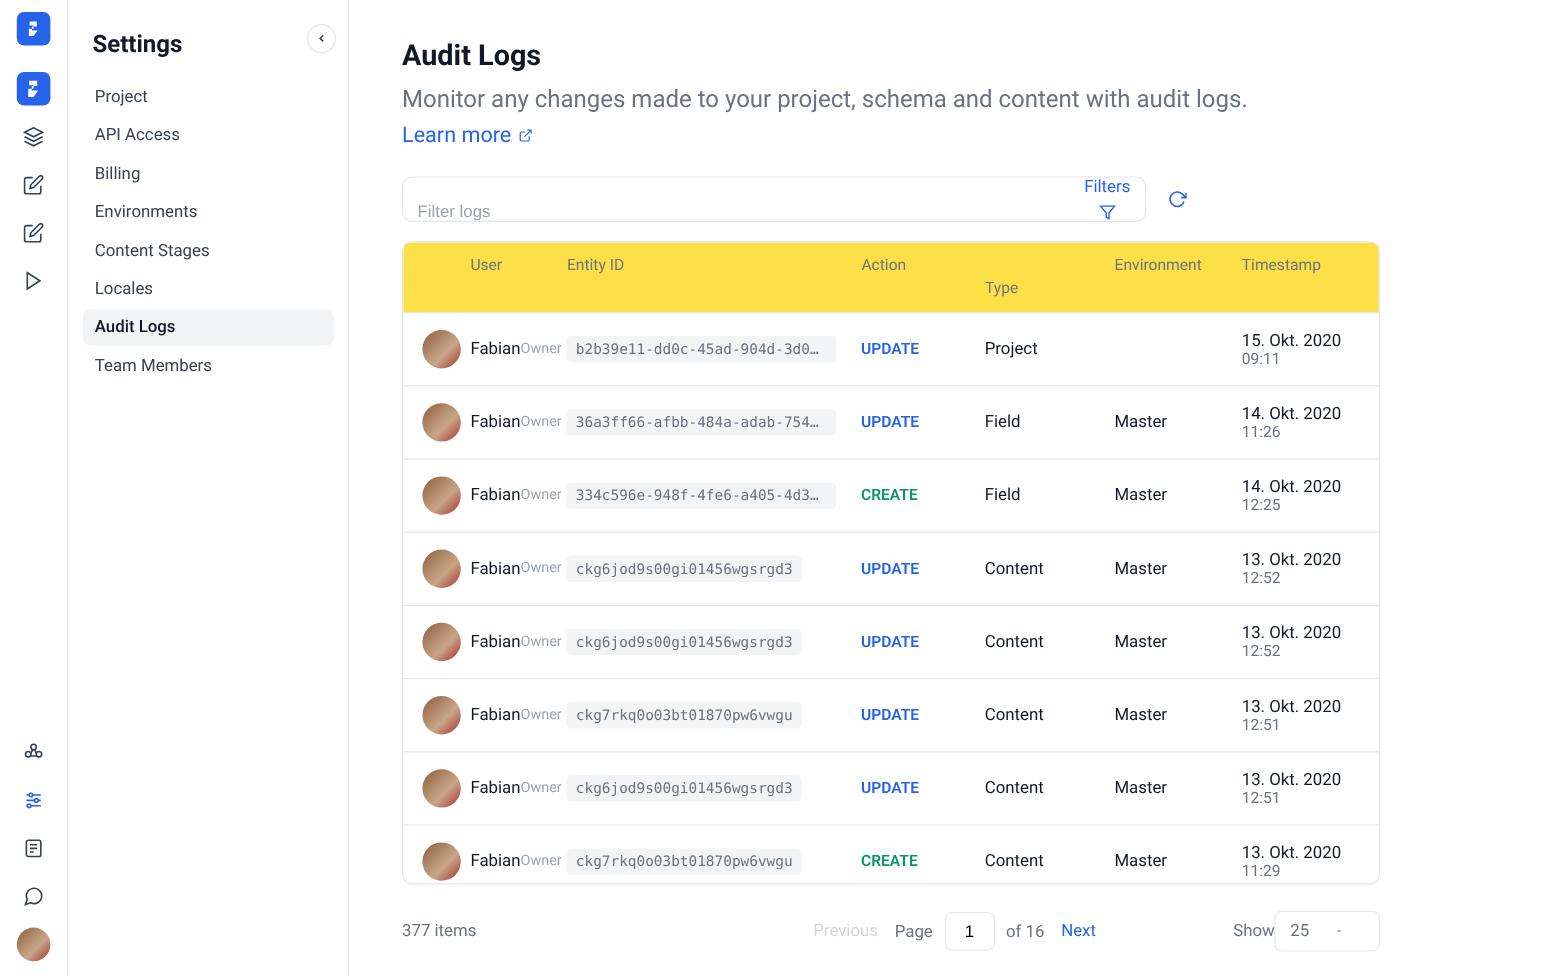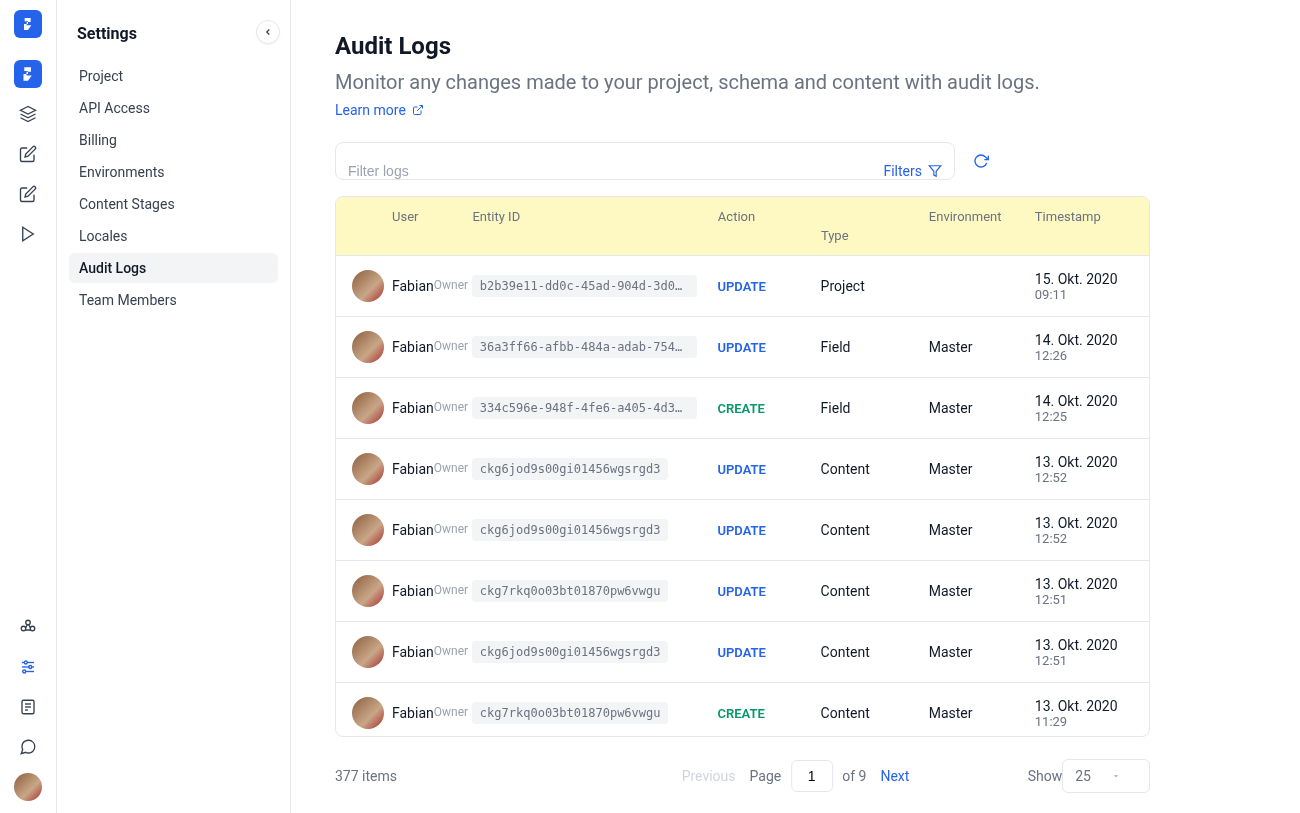--- a/index.html
+++ b/index.html
@@ -11,46 +11,46 @@
 .icon-rail .rail-top { display: flex; flex-direction: column; gap: 12px; align-items: center; }
 .icon-rail .rail-bottom { margin-top: auto; display: flex; flex-direction: column; gap: 12px; align-items: center; padding-bottom: 12px; }
 .icon-rail .logo { width: 28px; height: 28px; background: #2563eb; border-radius: 6px; display: flex; align-items: center; justify-content: center; color: #fff; margin-bottom: 10px; }
 .icon-rail .logo svg { width: 16px; height: 16px; }
 .icon-rail .rail-icon { width: 28px; height: 28px; display: flex; align-items: center; justify-content: center; color: #374151; cursor: pointer; border-radius: 6px; }
 .icon-rail .rail-icon svg { width: 18px; height: 18px; }
 .icon-rail .avatar-small { width: 28px; height: 28px; border-radius: 50%; background: linear-gradient(135deg, #8b5e3c 0%, #c9a688 60%, #a52a2a 100%); background-size: cover; cursor: pointer; }
 
 
 .sidebar { width: 234px; background: #fff; padding: 18px 12px; position: relative; border-right: 1px solid #e5e7eb; }
-.sidebar-title { font-size: 16px; font-weight: 700; margin: 6px 8px 18px; }
+.sidebar-title { font-size: 20px; font-weight: 700; margin: 6px 8px 18px; }
 .collapse-btn { position: absolute; top: 20px; right: 10px; width: 24px; height: 24px; border: 1px solid #e5e7eb; border-radius: 50%; background: #fff; display: flex; align-items: center; justify-content: center; cursor: pointer; box-shadow: 0 1px 2px rgba(0,0,0,0.05); }
 .collapse-btn svg { width: 10px; height: 10px; color: #374151; }
 .side-nav { list-style: none; }
 .side-nav li { padding: 7px 10px; font-size: 14px; color: #374151; cursor: pointer; border-radius: 6px; margin-bottom: 2px; }
 .side-nav li.active { background: #f3f4f6; color: #111827; font-weight: 500; }
 
 
 .main { flex: 1; padding: 32px 44px 20px; overflow-y: auto; display: flex; flex-direction: column; }
 .page-title { font-size: 24px; font-weight: 700; margin-bottom: 10px; }
 .page-sub { font-size: 20px; color: #6b7280; margin-bottom: 8px; }
-.learn-more { font-size: 14px; color: #2563eb; text-decoration: none; display: inline-flex; align-items: center; gap: 6px; margin-bottom: 24px; cursor: pointer; }
+.learn-more { font-size: 18px; color: #2563eb; text-decoration: none; display: inline-flex; align-items: center; gap: 6px; margin-bottom: 24px; cursor: pointer; }
 .learn-more svg { width: 12px; height: 12px; }
 
 .filter-row { display: flex; align-items: center; gap: 16px; margin-bottom: 16px; }
 .filter-box { flex: 0 0 620px; border: 1px solid #e5e7eb; border-radius: 8px; display: flex; align-items: flex-end; height: 38px; padding: 0 12px; }
 .filter-box input { flex: 1; border: none; outline: none; font-size: 14px; color: #111827; background: transparent; }
 .filter-box input::placeholder { color: #9ca3af; }
-.filters-btn { display: inline-flex; align-items: center; gap: 6px; color: #2563eb; font-size: 14px; cursor: pointer; }
+.filters-btn { display: inline-flex; align-items: center; gap: 6px; color: #2563eb; font-size: 14px; cursor: pointer; flex-direction: column; }
 .filters-btn svg { width: 14px; height: 14px; }
 .refresh-btn { width: 20px; height: 20px; display: flex; align-items: center; justify-content: center; color: #2563eb; cursor: pointer; }
 .refresh-btn svg { width: 16px; height: 16px; }
 
 
 .table-wrap { border: 1px solid #e5e7eb; border-radius: 8px; overflow: hidden; width: 815px; }
-.thead { display: flex; background: #fef9c3; padding: 12px 16px; font-size: 13px; color: #6b7280; }
+.thead { display: flex; background: #fde047; padding: 12px 16px; font-size: 13px; color: #6b7280; }
 .col-user { width: 122px; padding-left: 40px; }
 .col-entity { width: 250px; }
 .col-action { width: 105px; }
 .col-type { width: 110px; margin-top: 19px; }
 .col-env { width: 108px; }
 .col-time { width: 100px; }
 
 .trow { display: flex; align-items: center; padding: 14px 16px; border-top: 1px solid #e5e7eb; font-size: 14px; cursor: pointer; }
 .cell-user { width: 122px; display: flex; align-items: center; gap: 8px; }
 .avatar { width: 32px; height: 32px; border-radius: 50%; background: linear-gradient(135deg, #8b5e3c 0%, #c9a688 60%, #a52a2a 100%); flex-shrink: 0; }
@@ -245,21 +245,21 @@
       </div>
     </div>
     <div class="cell-entity">
       <span class="entity-chip">36a3ff66-afbb-484a-adab-7546bdb3ec...</span>
     </div>
     <div class="cell-action action-UPDATE">UPDATE</div>
     <div class="cell-type">Field</div>
     <div class="cell-env">Master</div>
     <div class="cell-time">
       <div class="ts-date">14. Okt. 2020</div>
-      <div class="ts-time">12:26</div>
+      <div class="ts-time">11:26</div>
     </div>
   </div>
           <div class="trow">
     <div class="cell-user">
       <div class="avatar"></div>
       <div class="user-info">
         <span class="user-name">Fabian</span>
         <span class="user-role">Owner</span>
       </div>
     </div>
@@ -373,21 +373,21 @@
     </div>
 
     <div class="pagination-wrap">
     <div class="pagination">
       <span class="pg-count">377 items</span>
       <div class="pg-center">
         <span class="pg-prev">Previous</span>
         <span>
           <span>Page</span>
           <input class="pg-input" value="1" style="">
-          <span>of 9</span>
+          <span>of 16</span>
         </span>
         <span class="pg-next">Next</span>
       </div>
       <div class="pg-show">
         <span>Show</span>
         <div class="pg-select">
           <span>25</span>
           <svg viewBox="0 0 24 24" fill="currentColor">
                 <path d="M7 10l5 5 5-5z"></path>
               </svg>

